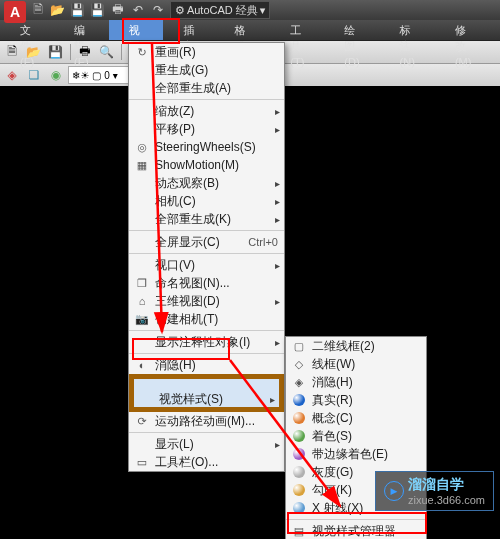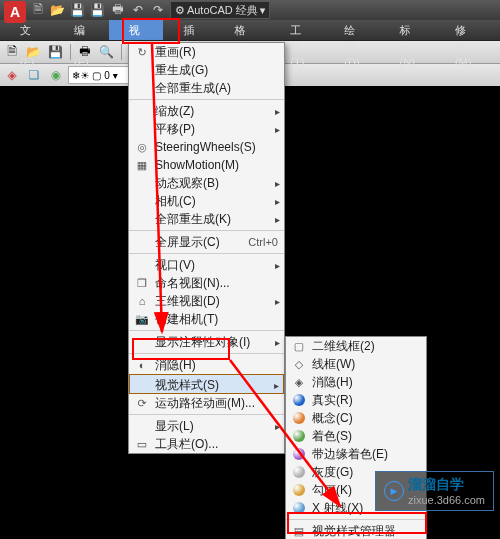--- a/index.html
+++ b/index.html
@@ -171,23 +171,23 @@
   }
   .dd-arrow::after {
     content: "▸";
     position: absolute;
     right: 4px;
     font-size: 10px;
     color: #444;
   }
   .dd-item.hov {
     background: #d6e5f5;
-    border: 1px solid #a16207;
-    height: 16px;
-    padding: 2px 5px 0 3px;
+    border: 5px solid #a16207;
+    height: 16px;
+    padding: 12px 5px 0 3px;
   }
   
   .submenu {
     position: absolute;
     top: 336px;
     left: 285px;
     width: 140px;
     background: #f4f4f4;
     border: 1px solid #888;
     box-shadow: 2px 2px 6px rgba(0,0,0,0.4);
@@ -225,21 +225,21 @@
     width: 18px;
     height: 18px;
     border-radius: 50%;
     border: 1px solid #3a9cff;
     color: #3a9cff;
     display: flex;
     align-items: center;
     justify-content: center;
     font-size: 9px;
   }
-  .wm-text1 { color: #0369a1; font-size: 14px; font-weight: bold; }
+  .wm-text1 { color: #7dd3fc; font-size: 14px; font-weight: bold; }
   .wm-text2 { color: #aaa; font-size: 11px; }
 </style>
 </head>
 <body>
 
 <div class="app">
 
   <div class="titlebar">
     <div class="a-logo">A</div>
     <span class="qat-icon">🗎</span>

